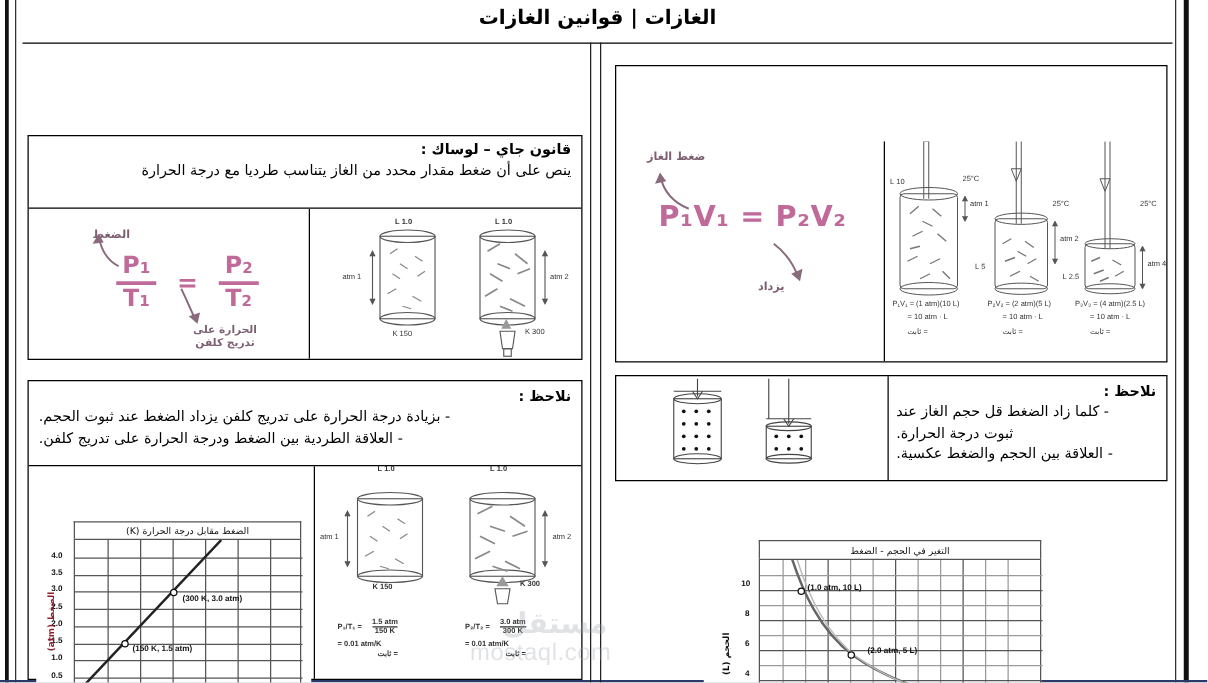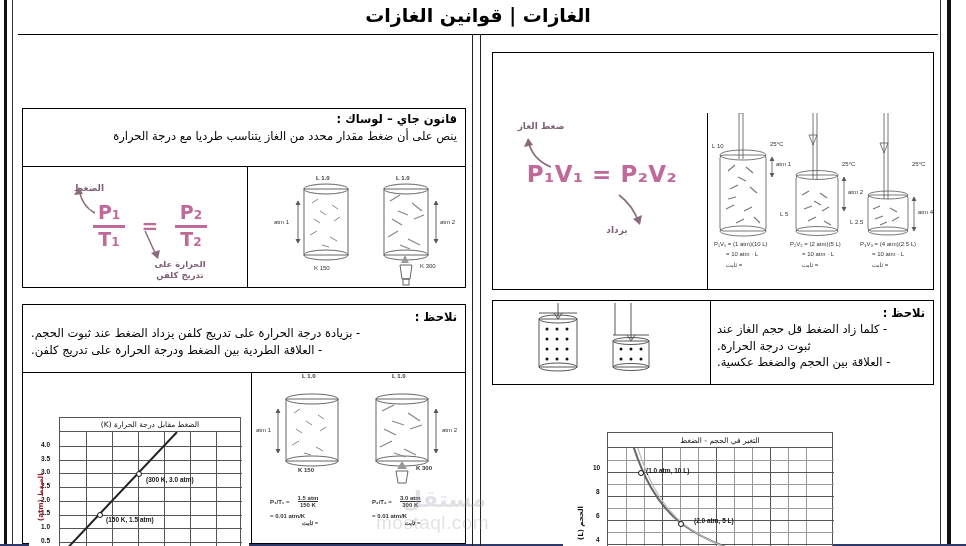--- a/index.html
+++ b/index.html
@@ -16,21 +16,21 @@
   .edge-left{position:absolute;left:4px;top:0;width:3px;height:546px;background:#111;}
   .edge-left2{position:absolute;left:12px;top:0;width:1px;height:546px;background:#333;}
   .edge-right{position:absolute;left:947px;top:0;width:4px;height:546px;background:#111;}
   .edge-right2{position:absolute;left:940px;top:0;width:1px;height:546px;background:#333;}
   .edge-bottom{position:absolute;left:0;bottom:0;width:966px;height:2px;background:#2b3a6b;}
 
   
   .title-band{position:absolute;left:18px;top:0;width:920px;height:34px;}
   .title-text{
     position:absolute;left:0;right:0;top:4px;
-    text-align:center;font-size:19px;font-weight:bold;
+    text-align:center;font-size:16px;font-weight:bold;
     letter-spacing:0;
   }
   .title-rule{position:absolute;left:18px;top:34px;width:920px;height:1px;background:#000;}
   .col-divider{position:absolute;left:472px;top:34px;width:1px;height:512px;background:#222;}
   .col-divider2{position:absolute;left:480px;top:34px;width:1px;height:512px;background:#222;}
 
   
   .card{position:absolute;border:1px solid #000;background:#fff;box-sizing:border-box;}
   .card-head{border-bottom:1px solid #000;box-sizing:border-box;padding:3px 8px 4px 8px;}
   .law-title{font-size:11.5px;font-weight:bold;text-align:right;line-height:1.35;}

